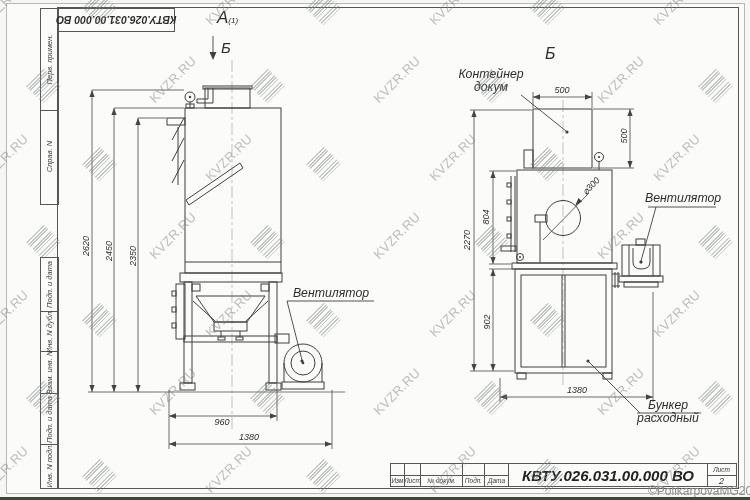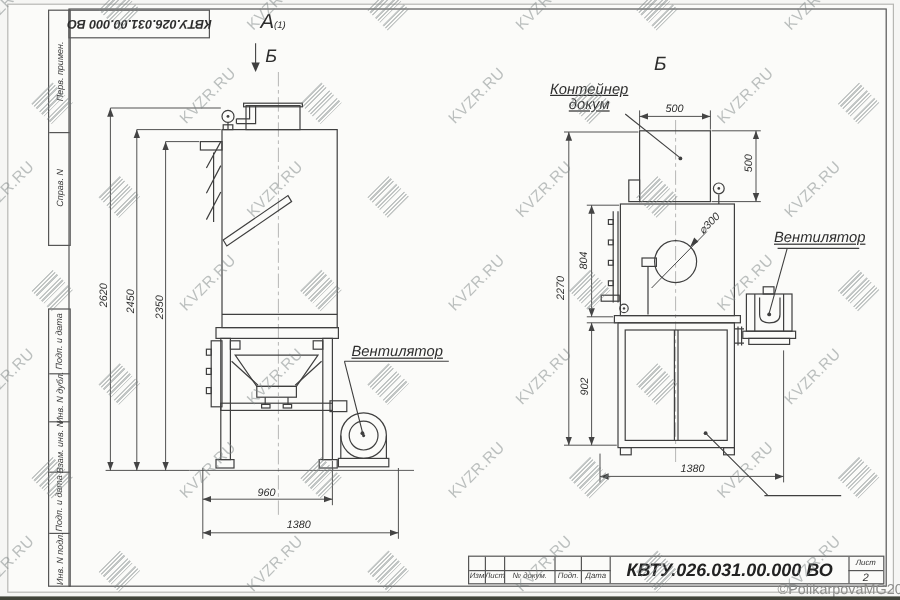--- a/index.html
+++ b/index.html
@@ -22,21 +22,21 @@
          border-bottom:1px solid #565656;box-sizing:border-box;}
   .vcell:last-child{border-bottom:none;}
   .vcell span{transform:rotate(-90deg);white-space:nowrap;font-size:7.5px;font-style:italic;color:#3c3c3c;}
   
   .lbl{position:absolute;font-style:italic;color:#2e2e2e;z-index:3;}
   .dim{position:absolute;font-style:italic;font-size:9px;color:#2e2e2e;white-space:nowrap;
        transform:translate(-50%,-50%);z-index:3;}
   .dim.rot90{transform:translate(-50%,-50%) rotate(-90deg);}
   .dim.rot45{transform:translate(-50%,-50%) rotate(-45deg);}
   .callout{position:absolute;font-style:italic;font-size:12.3px;color:#2e2e2e;text-align:center;
-       line-height:13px;z-index:3;white-space:nowrap;text-decoration:underline;}
+       line-height:13px;z-index:3;white-space:nowrap;}
   svg.linework{position:absolute;left:0;top:0;z-index:2;pointer-events:none;}
   
   .topdoc{position:absolute;left:57px;top:8px;width:116px;height:22px;border:1px solid #565656;
       display:flex;align-items:center;justify-content:center;z-index:3;}
   .topdoc span{transform:rotate(180deg);font-size:10.5px;font-style:italic;font-weight:bold;
       white-space:nowrap;color:#2e2e2e;}
   
   .tblock{position:absolute;left:390px;top:463px;width:347px;height:24px;
       border:1px solid #565656;box-sizing:border-box;z-index:3;background:rgba(251,251,249,.6);}
   .tb-cell{position:absolute;box-sizing:border-box;border-right:1px solid #565656;
@@ -93,37 +93,41 @@
 
   <div class="lbl" style="left:217px;top:8px;font-size:17px;">
     <span>А</span><span style="font-size:8px;">(1)</span>
   </div>
   <div class="lbl viewlabel" style="left:221px;top:39px;font-size:15px;">Б</div>
   <div class="lbl viewlabel" style="left:545px;top:45px;">Б</div>
 
   <div class="dim rot90" style="left:86px;top:246px;">2620</div>
   <div class="dim rot90" style="left:109px;top:251px;">2450</div>
   <div class="dim rot90" style="left:133px;top:256px;">2350</div>
-  <div class="dim" style="left:222px;top:410px;">960</div>
+  <div class="dim" style="left:222px;top:422px;">960</div>
   <div class="dim" style="left:249px;top:437px;">1380</div>
 
   <div class="dim" style="left:562px;top:90px;">500</div>
   <div class="dim rot90" style="left:624px;top:136px;">500</div>
   <div class="dim rot90" style="left:486px;top:217px;">804</div>
   <div class="dim rot90" style="left:467px;top:240px;">2270</div>
   <div class="dim rot90" style="left:487px;top:322px;">902</div>
   <div class="dim" style="left:577px;top:390px;">1380</div>
   <div class="dim rot45" style="left:591px;top:186px;">⌀300</div>
 
   <div class="callout" style="left:285px;top:287px;width:92px;">Вентилятор</div>
   <div class="callout" style="left:456px;top:68px;width:70px;">
     <span style="display:block;">Контейнер</span>
     <span style="display:block;">докум</span>
   </div>
   <div class="callout" style="left:645px;top:192px;width:76px;">Вентилятор</div>
+  <div class="callout" style="left:631px;top:399px;width:74px;">
+    <span style="display:block;">Бункер</span>
+    <span style="display:block;">расходный</span>
+  </div>
 
   <svg class="linework" width="750" height="500" viewBox="0 0 750 500">
     <defs>
       <marker id="ar" viewBox="0 0 10 10" refX="9" refY="5" markerWidth="10" markerHeight="10" orient="auto-start-reverse">
           <path d="M0,1.6 L9,5 L0,8.4 z" fill="#444"></path>
         </marker>
     </defs>
 
     <g stroke="#9a9a9a" stroke-width="0.6" stroke-dasharray="12 3 3 3" fill="none">
       <path d="M232,60 V432"></path>

